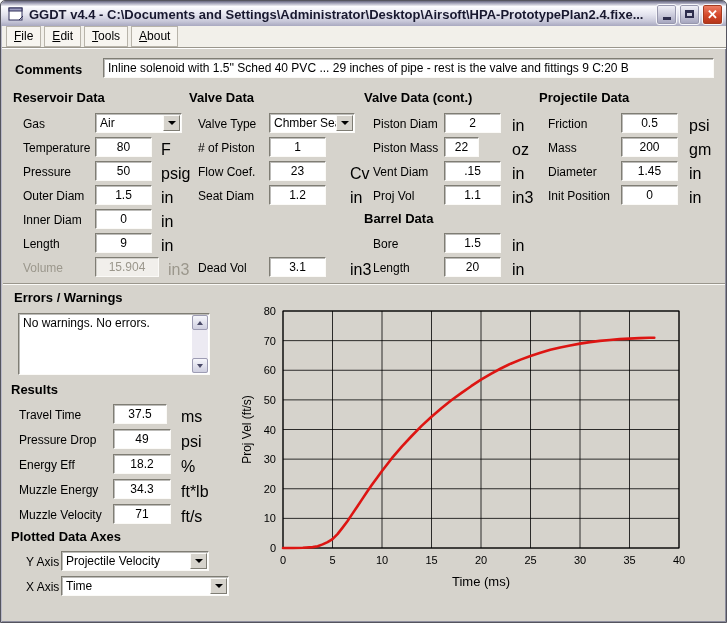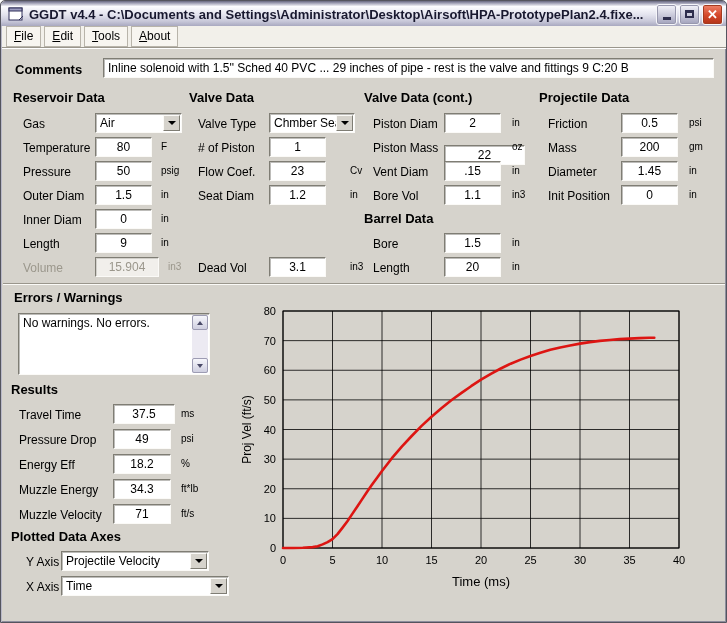--- a/index.html
+++ b/index.html
@@ -42,21 +42,21 @@
   }
   .menu-item {
     display:inline-block; padding:2px 7px 3px 7px; margin-right:3px; border:1px solid #b8b4aa;
     background:#f7f5f0; font-size:12px;
   }
   .menu-item::first-letter { text-decoration:underline; }
 
   
   .hdr { position:absolute; font-weight:bold; font-size:13px; }
   .lbl { position:absolute; font-size:12px; white-space:nowrap; }
-  .unit { position:absolute; font-size:10px; white-space:nowrap; }
+  .unit { position:absolute; font-size:16px; white-space:nowrap; }
   .tb {
     position:absolute; height:20px; background:#fff; text-align:center; font-size:12px;
     font-family:"Liberation Sans",sans-serif;
     border:1px solid; border-color:#7f7d74 #fbfaf7 #fbfaf7 #7f7d74;
     box-shadow: inset 1px 1px 0 rgba(66,63,55,.35);
     padding:0 2px; outline:none;
   }
   .tb.left { text-align:left; padding-left:4px; }
   .tb:disabled, .tb.disabled { color:#9b978c; background:#f1efeb; box-shadow:inset 1px 1px 0 rgba(66,63,55,.18); }
   .dis { color:#9b978c; }
@@ -194,28 +194,28 @@
   <input class="tb" style="left: 268px; top: 256px; width: 57px;" value="3.1">
   <span class="unit" style="left:349px;top:260px">in3</span>
 
   <span class="hdr" style="left:363px;top:89px">Valve Data (cont.)</span>
 
   <span class="lbl" style="left:372px;top:116px">Piston Diam</span>
   <input class="tb" style="left: 443px; top: 112px; width: 57px;" value="2">
   <span class="unit" style="left:511px;top:116px">in</span>
 
   <span class="lbl" style="left:372px;top:140px">Piston Mass</span>
-  <input class="tb" style="left: 443px; top: 144px; width: 81px;" value="22">
+  <input class="tb" style="left: 443px; top: 136px; width: 35px;" value="22">
   <span class="unit" style="left:511px;top:140px">oz</span>
 
   <span class="lbl" style="left:372px;top:164px">Vent Diam</span>
   <input class="tb" style="left: 443px; top: 160px; width: 57px;" value=".15">
   <span class="unit" style="left:511px;top:164px">in</span>
 
-  <span class="lbl" style="left:372px;top:188px">Bore Vol</span>
+  <span class="lbl" style="left:372px;top:188px">Proj Vol</span>
   <input class="tb" style="left: 443px; top: 184px; width: 57px;" value="1.1">
   <span class="unit" style="left:511px;top:188px">in3</span>
 
   <span class="hdr" style="left:363px;top:210px">Barrel Data</span>
 
   <span class="lbl" style="left:372px;top:236px">Bore</span>
   <input class="tb" style="left: 443px; top: 232px; width: 57px;" value="1.5">
   <span class="unit" style="left:511px;top:236px">in</span>
 
   <span class="lbl" style="left:372px;top:260px">Length</span>
@@ -252,21 +252,21 @@
         </div>
       <div class="sbtn down">
           <span class="tri-dn"></span>
         </div>
     </div>
   </div>
 
   <span class="hdr" style="left:10px;top:381px">Results</span>
 
   <span class="lbl" style="left:18px;top:407px">Travel Time</span>
-  <input class="tb" style="left: 112px; top: 403px; width: 62px;" value="37.5">
+  <input class="tb" style="left: 112px; top: 403px; width: 54px;" value="37.5">
   <span class="unit" style="left:180px;top:407px">ms</span>
 
   <span class="lbl" style="left:18px;top:432px">Pressure Drop</span>
   <input class="tb" style="left: 112px; top: 428px; width: 58px;" value="49">
   <span class="unit" style="left:180px;top:432px">psi</span>
 
   <span class="lbl" style="left:18px;top:457px">Energy Eff</span>
   <input class="tb" style="left: 112px; top: 453px; width: 58px;" value="18.2">
   <span class="unit" style="left:180px;top:457px">%</span>
 

